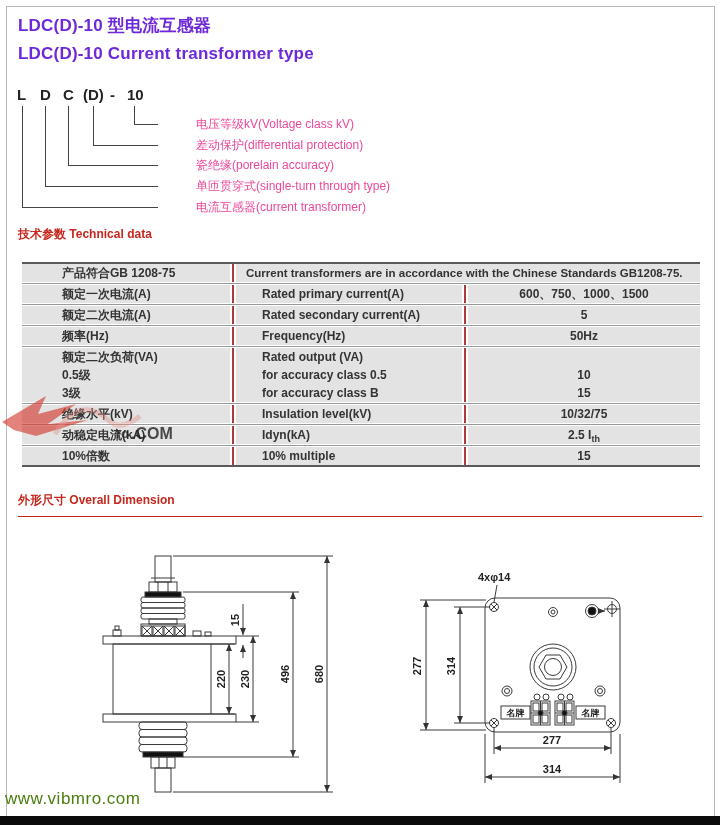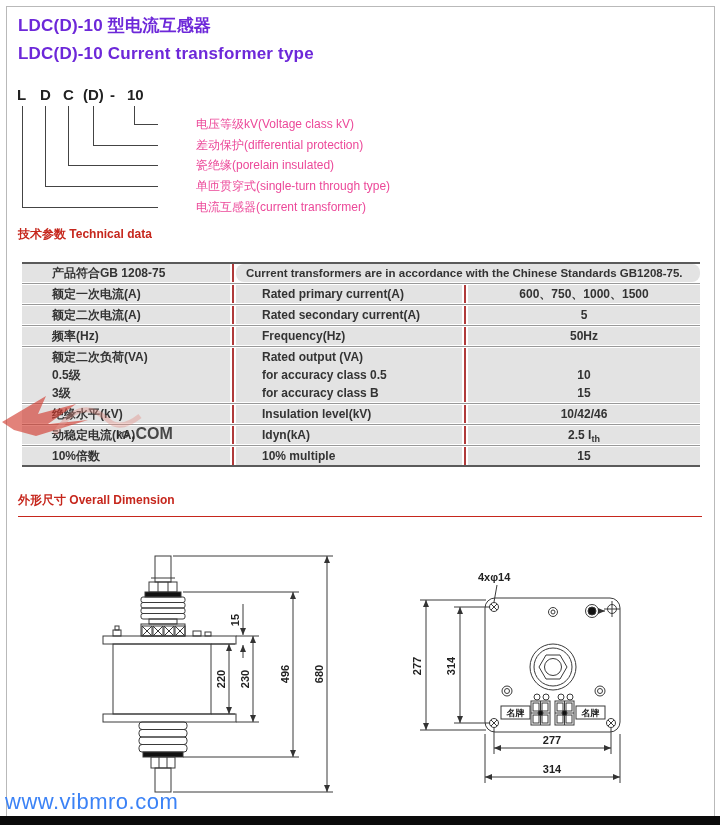--- a/index.html
+++ b/index.html
@@ -15,32 +15,32 @@
   .secthead{position:absolute;left:18px;font-size:12px;font-weight:bold;color:#c6271d;}
   .redline{position:absolute;left:18px;width:684px;height:1px;background:#c6271d;}
   
   #ttable{position:absolute;left:22px;top:262px;width:678px;border-top:2px solid #5a5a5a;border-bottom:2px solid #5a5a5a;}
   .t-row{display:flex;position:relative;border-bottom:3px solid #fff;}
   .t-row::after{content:'';position:absolute;left:0;right:0;bottom:-2px;height:1px;background:#999;}
   .t-row:last-child{border-bottom:none;}
   .t-row:last-child::after{display:none;}
   .cell{background:#e3e3e3;font-size:12px;font-weight:bold;color:#333;
         display:flex;flex-direction:column;justify-content:center;}
-  .c1{width:208px;padding-left:30px;box-sizing:border-box;}
+  .c1{width:208px;padding-left:40px;box-sizing:border-box;}
   .c2{width:226px;padding-left:26px;box-sizing:border-box;}
   .c3{flex:1;text-align:right;align-items:center;}
-  .cmerge{flex:1;padding-left:10px;box-sizing:border-box;font-size:11.5px;border-radius:8px;}
+  .cmerge{flex:1;padding-left:10px;box-sizing:border-box;font-size:11.5px;}
   .vsep{width:2px;background:#b03a3a;margin:0 2px;}
   .h18{height:18px;line-height:18px;}
   .h54{height:54px;}
   .tline{height:18px;line-height:18px;white-space:nowrap;}
   sub{font-size:9px;}
   
   svg text{font-family:"Liberation Sans",sans-serif;font-weight:bold;fill:#222;}
-  .wm-url{position:absolute;left:5px;top:789px;font-size:22px;color:#3b82f6;letter-spacing:.5px;}
+  .wm-url{position:absolute;left:5px;top:789px;font-size:17px;color:#4d7c0f;letter-spacing:.5px;}
   .botbar{position:absolute;left:0;top:816px;width:720px;height:9px;background:#0b0b0b;}
   .wm-logo{position:absolute;left:0;top:386px;width:190px;height:62px;opacity:.85;}
 </style>
 </head>
 <body>
 
 <div id="page">
   <div class="page-border"></div>
 
   <div class="title t1">LDC(D)-10 型电流互感器</div>
@@ -55,21 +55,21 @@
     <span class="code-char" style="left:127px">10</span>
 
     <div class="conn" style="left:134px;top:106px;width:23px;height:18px"></div>
     <div class="conn" style="left:93px;top:106px;width:64px;height:39px"></div>
     <div class="conn" style="left:68px;top:106px;width:89px;height:59px"></div>
     <div class="conn" style="left:45px;top:106px;width:112px;height:80px"></div>
     <div class="conn" style="left:22px;top:106px;width:135px;height:101px"></div>
 
     <div class="deslabel" style="top:117px">电压等级kV(Voltage class kV)</div>
     <div class="deslabel" style="top:138px">差动保护(differential protection)</div>
-    <div class="deslabel" style="top:158px">瓷绝缘(porelain insulated)</div>
+    <div class="deslabel" style="top:158px">瓷绝缘(porelain accuracy)</div>
     <div class="deslabel" style="top:179px">单匝贯穿式(single-turn through type)</div>
     <div class="deslabel" style="top:200px">电流互感器(current transformer)</div>
   </div>
 
   <div class="secthead" style="top:226px">技术参数  Technical data</div>
 
   <div id="ttable">
     <div class="t-row">
       <div class="cell c1 h18">产品符合GB 1208-75</div>
       <div class="vsep"></div>
@@ -118,21 +118,21 @@
         <div class="tline">10</div>
         <div class="tline">15</div>
       </div>
     </div>
 
     <div class="t-row">
       <div class="cell c1 h18">绝缘水平(kV)</div>
       <div class="vsep"></div>
       <div class="cell c2 h18">Insulation level(kV)</div>
       <div class="vsep"></div>
-      <div class="cell c3 h18">10/42/46</div>
+      <div class="cell c3 h18">10/32/75</div>
     </div>
 
 
     <div class="t-row">
       <div class="cell c1 h18">动稳定电流(kA)</div>
       <div class="vsep"></div>
       <div class="cell c2 h18">Idyn(kA)</div>
       <div class="vsep"></div>
       <div class="cell c3 h18">
         <span class="tline"><span>2.5 I</span><sub>th</sub></span>

